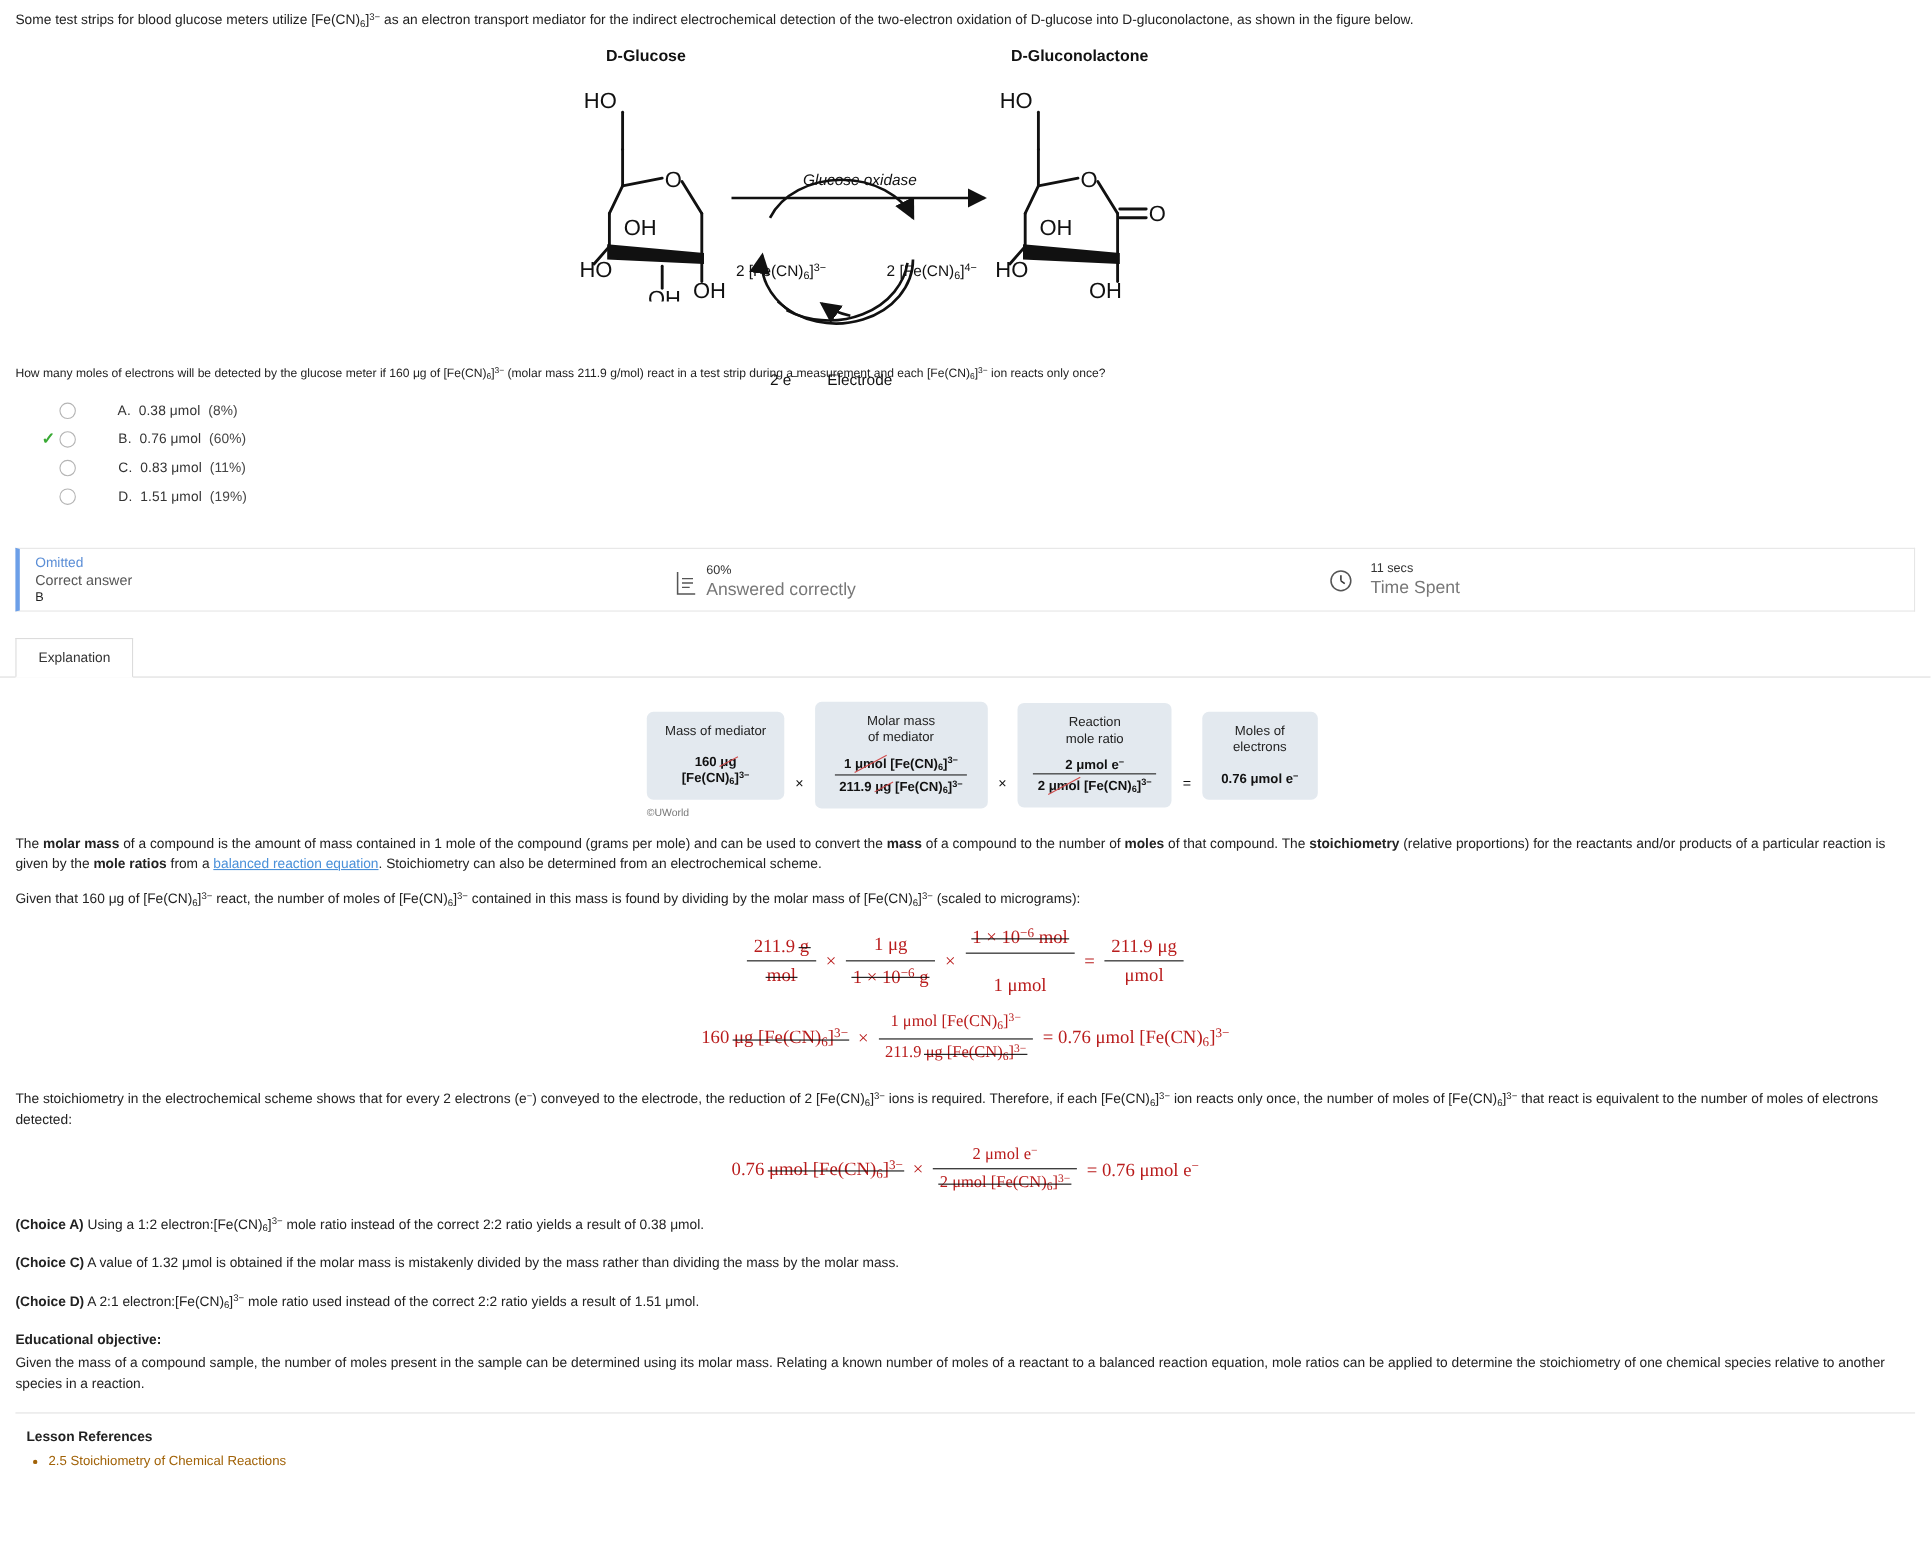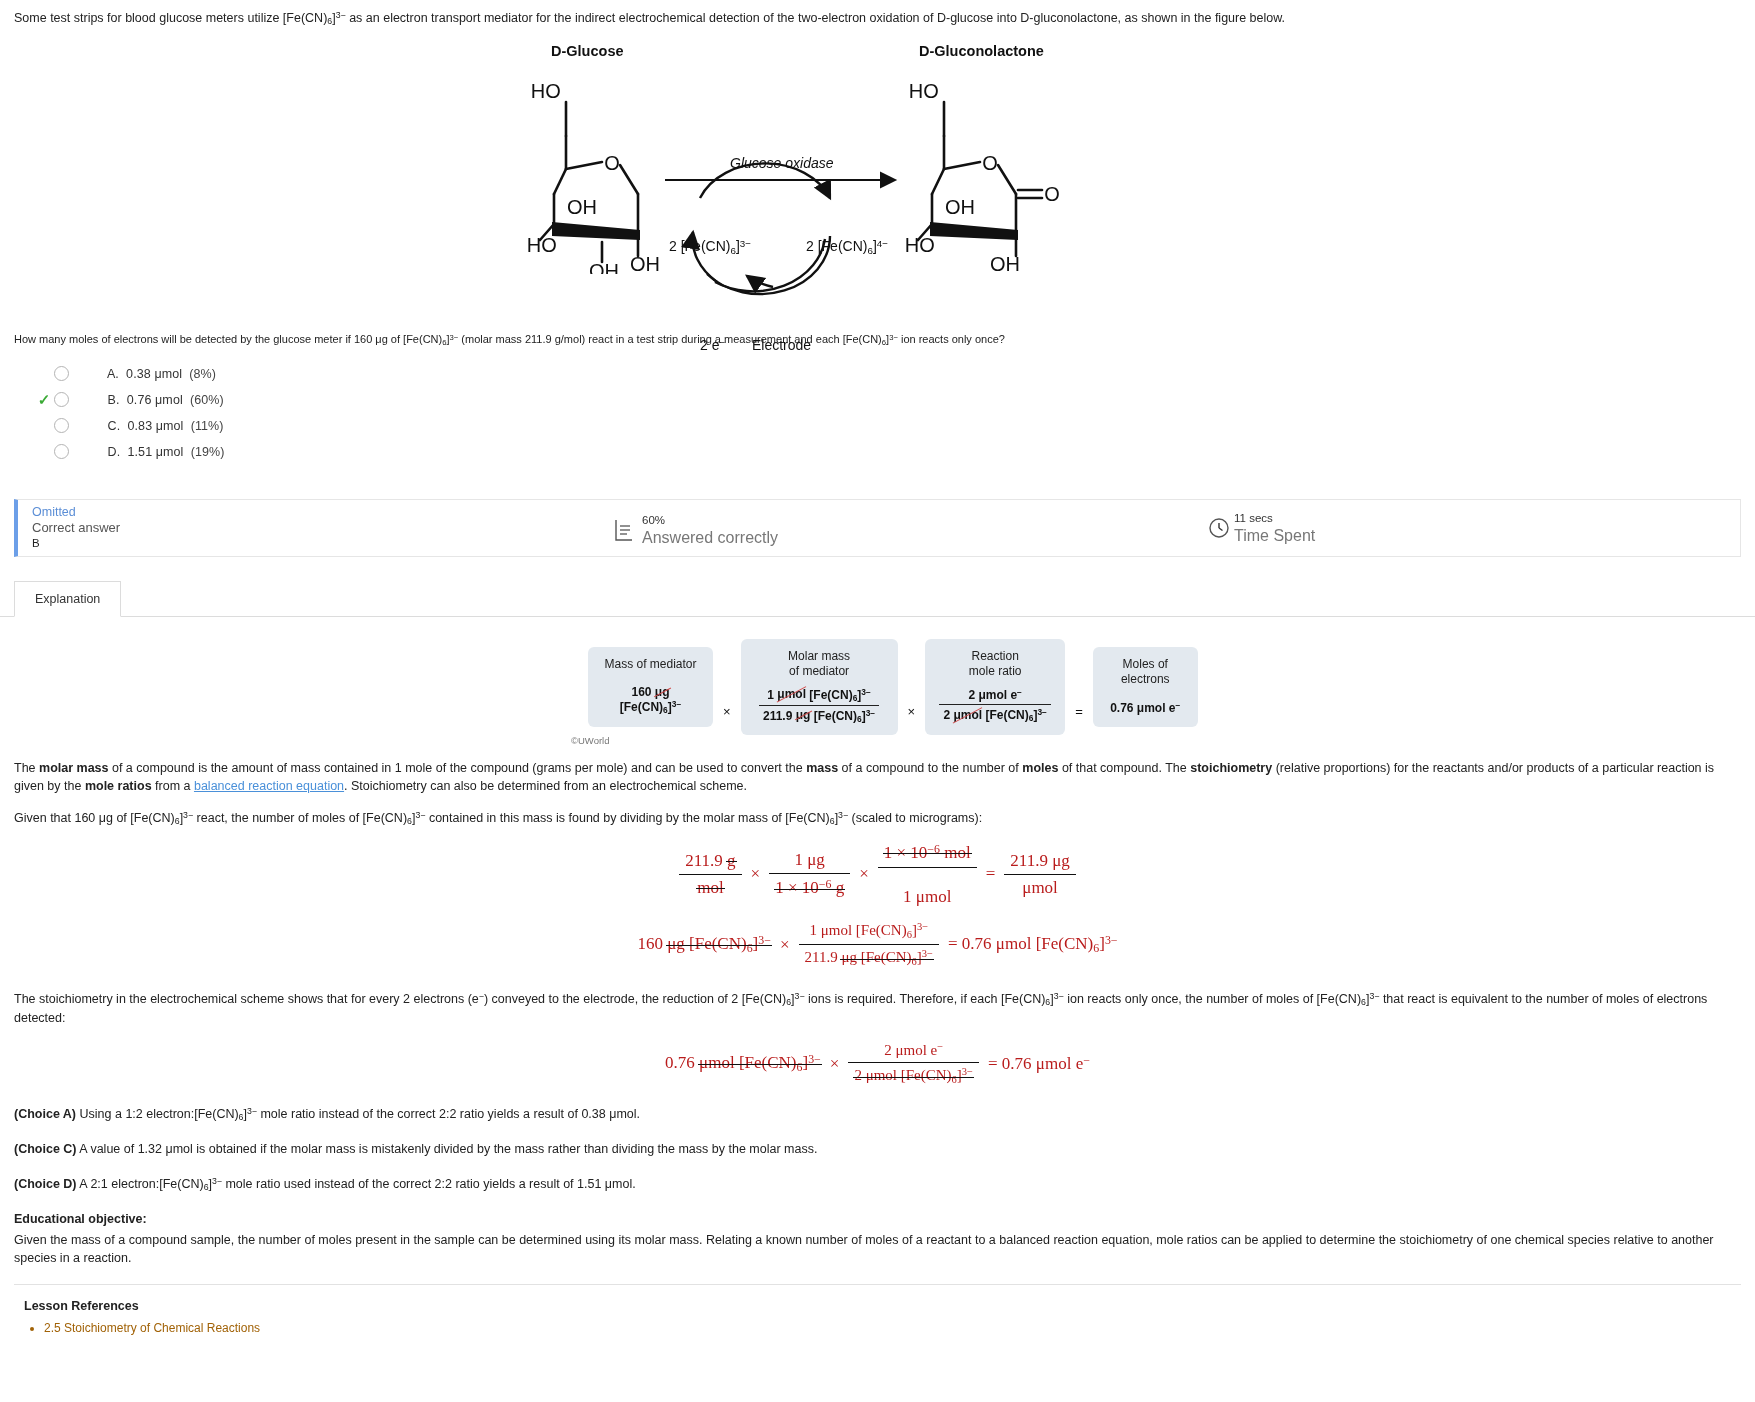--- a/index.html
+++ b/index.html
@@ -88,21 +88,21 @@
   .stat-left { padding-left: 14px; line-height: 1.25; }
   .omitted { color: #5b8ed6; font-size: 12.5px; }
   .stat-sub { color: #555; font-size: 13px; }
   .stat-ans { color: #222; font-size: 11.5px; }
   .stat-mid {
     position: absolute; left: 596px; top: 14px;
     display: flex; align-items: center; gap: 8px;
   }
   .stat-right {
     position: absolute; left: 1190px; top: 12px;
-    display: flex; align-items: center; gap: 4px;
+    display: flex; align-items: center; gap: 16px;
   }
   .stat-val { font-size: 11.5px; color: #333; line-height: 1.2; }
   .stat-cap { font-size: 16px; color: #777; line-height: 1.2; }
   .icon-doc { width: 20px; height: 22px; position: relative; }
   .icon-clock { width: 22px; height: 22px; }
 
   
   .tabrow {
     margin-top: 24px;
     border-bottom: 1px solid #dcdcdc;
@@ -141,21 +141,21 @@
   .op { padding: 0 10px; font-size: 13px; color: #111; align-self: flex-end; margin-bottom: 16px;}
   .frac { display: inline-block; text-align: center; }
   .frac .num { padding: 0 4px 2px 4px; border-bottom: 1.3px solid #222; }
   .frac .den { padding: 2px 4px 0 4px; }
   .strike-red { position: relative; display: inline-block; }
   .strike-red::after {
     content: ""; position: absolute; left: -2px; right: -2px; top: 50%;
     border-top: 1.4px solid #d04b4b;
     transform: rotate(-28deg);
   }
-  .uw { position: absolute; left: 571px; top: 96px; font-size: 9.5px; color: #777; }
+  .uw { position: absolute; left: 588px; top: 96px; font-size: 9.5px; color: #777; }
 
   
   .body-text {
     padding: 8px 14px 0 14px;
     font-size: 12.5px;
     line-height: 1.45;
     color: #222;
   }
   .body-text p { margin: 0 0 14px 0; }
   .lnk { color: #4a90d9; }

